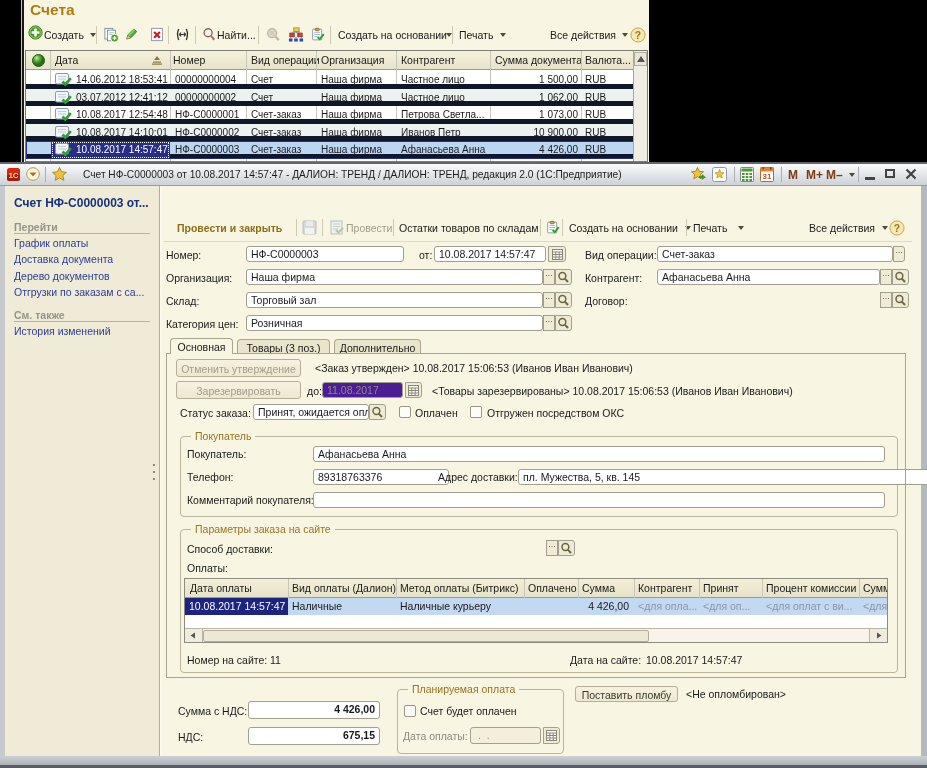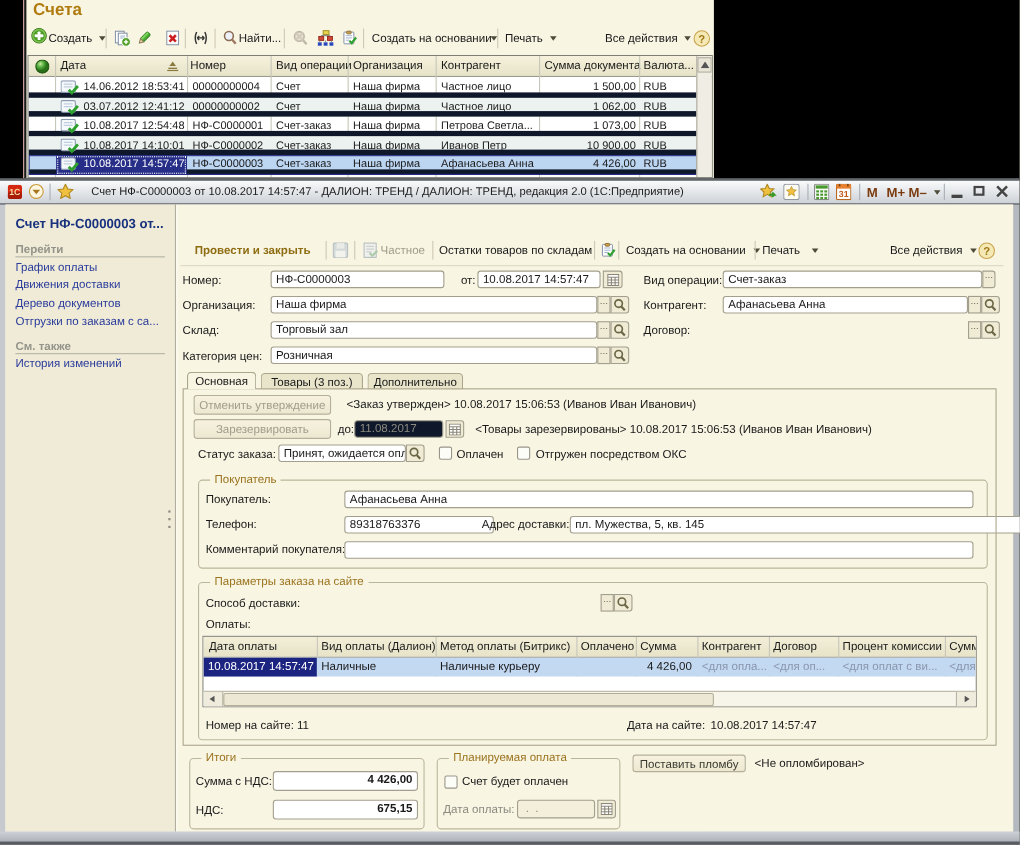--- a/index.html
+++ b/index.html
@@ -289,21 +289,21 @@
  </div>
 
  <div class="a" style="left:0;top:24px;width:927px;height:582px;background:linear-gradient(90deg,#c6cacf,#b4b9bf);"></div>
  <div class="a" style="left:5px;top:24px;width:916px;height:570px;background:#f8f5e3"></div>
 
  <div class="a" id="sidebar" style="left:5px;top:24px;width:154px;height:570px;background:#efebd7">
   <div class="lbl" style="left:9px;top:10px;font-weight:bold;font-size:12px;color:#18327e">Счет НФ-С0000003 от...</div>
   <div class="lbl" style="left:9px;top:35px;font-weight:bold;color:#94948a">Перейти</div>
   <div class="a" style="left:9px;top:47px;width:136px;height:1px;background:#b4b4a6"></div>
   <div class="lbl" style="left:9px;top:51px;color:#2b3c9b">График оплаты</div>
-  <div class="lbl" style="left:9px;top:67px;color:#2b3c9b">Движения доставки</div>
+  <div class="lbl" style="left:9px;top:67px;color:#2b3c9b">Доставка документа</div>
   <div class="lbl" style="left:9px;top:84px;color:#2b3c9b">Дерево документов</div>
   <div class="lbl" style="left:9px;top:100px;color:#2b3c9b">Отгрузки по заказам с са...</div>
   <div class="lbl" style="left:9px;top:123px;font-weight:bold;color:#94948a">См. также</div>
   <div class="a" style="left:9px;top:135px;width:136px;height:1px;background:#b4b4a6"></div>
   <div class="lbl" style="left:9px;top:139px;color:#2b3c9b">История изменений</div>
   <div class="a" style="left:148px;top:278px;width:2px;height:2px;background:#8a8a7e"></div>
   <div class="a" style="left:148px;top:285px;width:2px;height:2px;background:#8a8a7e"></div>
   <div class="a" style="left:148px;top:292px;width:2px;height:2px;background:#8a8a7e"></div>
  </div>
  <div class="a" style="left:159px;top:24px;width:1px;height:570px;background:#b1ada0"></div>
@@ -317,21 +317,21 @@
         <rect x="1" y="1" width="13" height="13" rx="1" fill="#b8c4d4" stroke="#8494a8"></rect>
         <rect x="4" y="1" width="7" height="5" fill="#dde4ec"></rect>
         <rect x="3" y="8" width="9" height="6" fill="#eef2f6"></rect>
       </svg>
   <div class="sep" style="left:160px;top:33px;height:17px"></div>
   <svg class="a" style="left:168px;top:34px" width="14" height="15" viewBox="0 0 14 15" opacity="0.55">
         <rect x="1" y="1" width="11" height="13" fill="#e8ecf2" stroke="#8494a8"></rect>
         <path d="M3 4 h7 M3 6.5 h7 M3 9 h5" stroke="#a8b4c4"></path>
         <path d="M6 10 l2.5 2.5 L13 8" stroke="#70a880" stroke-width="2" fill="none"></path>
       </svg>
-  <span class="lbl" style="left:184px;top:36px;color:#a19d8b">Частное</span>
+  <span class="lbl" style="left:184px;top:36px;color:#a19d8b">Провести</span>
   <div class="sep" style="left:231px;top:33px;height:17px"></div>
   <span class="lbl" style="left:237px;top:36px">Остатки товаров по складам</span>
   <div class="sep" style="left:378px;top:33px;height:17px"></div>
   <svg class="a" style="left:384px;top:34px" width="14" height="15" viewBox="0 0 17 17">
         <rect x="2" y="2" width="11" height="13" rx="1" fill="#fff" stroke="#7a8aa0"></rect>
         <rect x="5" y="1" width="5" height="3" rx="1" fill="#c8a050" stroke="#8a6a30"></rect>
         <line x1="4" y1="6" x2="11" y2="6" stroke="#9ab0c8"></line>
         <line x1="4" y1="8.5" x2="11" y2="8.5" stroke="#9ab0c8"></line>
         <line x1="4" y1="11" x2="8" y2="11" stroke="#9ab0c8"></line>
         <path d="M8 11.5 l2.6 2.6 L15.5 8" fill="none" stroke="#30a030" stroke-width="2.4"></path>
@@ -413,21 +413,21 @@
 
   <div class="a" style="left:8px;top:152px;width:61px;height:13px;background:#f8f5e3;border:1px solid #aaa68c;border-bottom:none;border-radius:4px 4px 0 0;z-index:3;text-align:center;padding-top:2px;box-sizing:content-box">Основная</div>
   <div class="a" style="left:75px;top:153px;width:91px;height:12px;background:#e9e5cb;border:1px solid #aaa68c;border-bottom:none;border-radius:4px 4px 0 0;text-align:center;padding-top:2px">Товары (3 поз.)</div>
   <div class="a" style="left:172px;top:153px;width:85px;height:12px;background:#e9e5cb;border:1px solid #aaa68c;border-bottom:none;border-radius:4px 4px 0 0;text-align:center;padding-top:2px">Дополнительно</div>
   <div class="a" style="left:4px;top:167px;width:740px;height:325px;border:1px solid #aaa68c;box-sizing:border-box;z-index:1"></div>
 
   <div class="btn" style="left:14px;top:173px;width:125px;height:18px;color:#a19d8b;padding-top:3px;box-sizing:border-box">Отменить утверждение</div>
   <span class="lbl" style="left:153px;top:176px">&lt;Заказ утвержден&gt; 10.08.2017 15:06:53 (Иванов Иван Иванович)</span>
   <div class="btn" style="left:14px;top:195px;width:125px;height:18px;color:#a19d8b;padding-top:3px;box-sizing:border-box">Зарезервировать</div>
   <span class="lbl" style="left:145px;top:199px">до:</span>
-  <div class="inp" style="left:160px;top:196px;width:81px;height:16px;background:#0f172a;color:#8b8b80">11.08.2017</div>
+  <div class="inp" style="left:160px;top:196px;width:81px;height:16px;background:#4c1d95;color:#8b8b80">11.08.2017</div>
   <div class="bm cal" style="left:243px;top:196px;width:17px;height:16px">
         <svg style="display:block;margin:2px auto 0" width="11" height="11" viewBox="0 0 11 11">
           <rect x="0.5" y="0.5" width="10" height="10" fill="#fff" stroke="#8a8678"></rect>
           <path d="M0.5 3 H10.5 M3.8 3 V10.5 M7.2 3 V10.5 M0.5 5.5 H10.5 M0.5 8 H10.5" stroke="#8a8678" fill="none"></path>
         </svg>
       </div>
   <span class="lbl" style="left:270px;top:199px">&lt;Товары зарезервированы&gt; 10.08.2017 15:06:53 (Иванов Иван Иванович)</span>
   <span class="lbl" style="left:18px;top:221px">Статус заказа:</span>
   <div class="inp" style="left:91px;top:218px;width:116px;height:16px">Принят, ожидается опла</div>
   <div class="bm mag" style="left:207px;top:218px;width:17px;height:16px">
@@ -467,21 +467,21 @@
   <span class="lbl" style="left:25px;top:376px">Оплаты:</span>
 
   <div class="a" style="left:22px;top:392px;width:704px;height:65px;border:1px solid #8a8a7e;background:#fff;box-sizing:border-box;overflow:hidden;font-size:10.5px">
    <div class="a" style="left:0;top:0;width:702px;height:18px;background:linear-gradient(#f3efd8,#e7e3c8);border-bottom:1px solid #9a9a8e"></div>
    <span class="lbl" style="left:5px;top:3px">Дата оплаты</span>
    <span class="lbl" style="left:107px;top:3px">Вид оплаты (Далион)</span>
    <span class="lbl" style="left:215px;top:3px">Метод оплаты (Битрикс)</span>
    <span class="lbl" style="left:343px;top:3px">Оплачено</span>
    <span class="lbl" style="left:397px;top:3px">Сумма</span>
    <span class="lbl" style="left:453px;top:3px">Контрагент</span>
-   <span class="lbl" style="left:518px;top:3px">Договор</span>
+   <span class="lbl" style="left:518px;top:3px">Принят</span>
    <span class="lbl" style="left:581px;top:3px">Процент комиссии</span>
    <span class="lbl" style="left:678px;top:3px">Сумма</span>
    <div class="a" style="left:103px;top:0;width:1px;height:36px;background:#c6c6ba"></div>
    <div class="a" style="left:211px;top:0;width:1px;height:36px;background:#c6c6ba"></div>
    <div class="a" style="left:339px;top:0;width:1px;height:36px;background:#c6c6ba"></div>
    <div class="a" style="left:393px;top:0;width:1px;height:36px;background:#c6c6ba"></div>
    <div class="a" style="left:449px;top:0;width:1px;height:36px;background:#c6c6ba"></div>
    <div class="a" style="left:514px;top:0;width:1px;height:36px;background:#c6c6ba"></div>
    <div class="a" style="left:577px;top:0;width:1px;height:36px;background:#c6c6ba"></div>
    <div class="a" style="left:674px;top:0;width:1px;height:36px;background:#c6c6ba"></div>
@@ -506,23 +506,20 @@
     <div class="a" style="right:0;top:0;width:17px;height:14px;background:#efecdd;border-left:1px solid #b8b5a4"><svg width="17" height="13">
               <path d="M7 3.5 L11.5 6.5 L7 9.5 Z" fill="#555"></path>
             </svg></div>
    </div>
   </div>
   <span class="lbl" style="left:25px;top:468px">Номер на сайте:</span>
   <span class="lbl" style="left:108px;top:468px">11</span>
   <span class="lbl" style="left:408px;top:468px">Дата на сайте:</span>
   <span class="lbl" style="left:484px;top:468px">10.08.2017 14:57:47</span>
 
-  <div class="grp" style="left:10px;top:503px;width:212px;height:63px">
-        <span class="glb" style="left:10px">Итоги</span>
-      </div>
   <span class="lbl" style="left:16px;top:519px">Сумма с НДС:</span>
   <div class="inp" style="left:86px;top:515px;width:132px;height:18px;text-align:right;font-weight:bold">4 426,00</div>
   <span class="lbl" style="left:16px;top:545px">НДС:</span>
   <div class="inp" style="left:86px;top:541px;width:132px;height:18px;text-align:right;font-weight:bold">675,15</div>
   <div class="grp" style="left:235px;top:503px;width:165px;height:63px">
         <span class="glb" style="left:10px">Планируемая оплата</span>
       </div>
   <div class="chk" style="left:242px;top:519px"></div>
   <span class="lbl" style="left:258px;top:519px">Счет будет оплачен</span>
   <span class="lbl" style="left:241px;top:544px;color:#8b8b80">Дата оплаты:</span>

